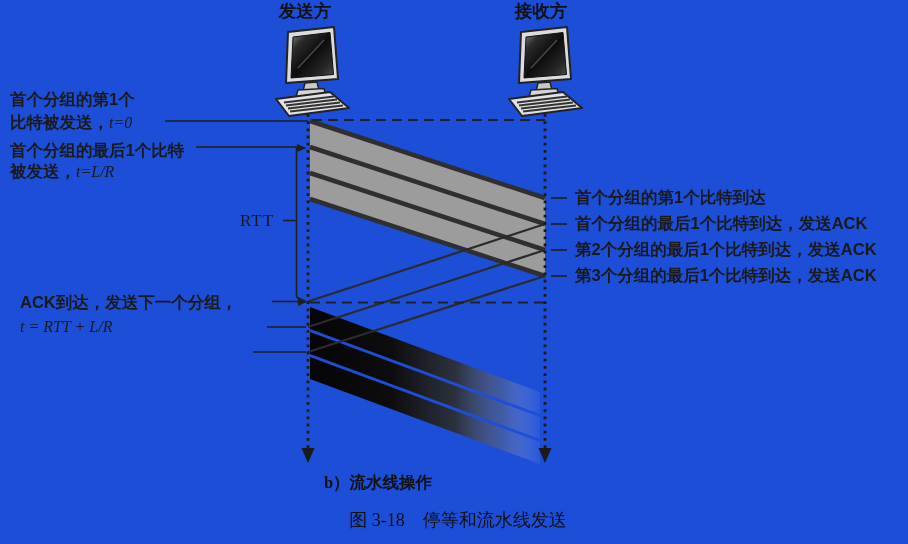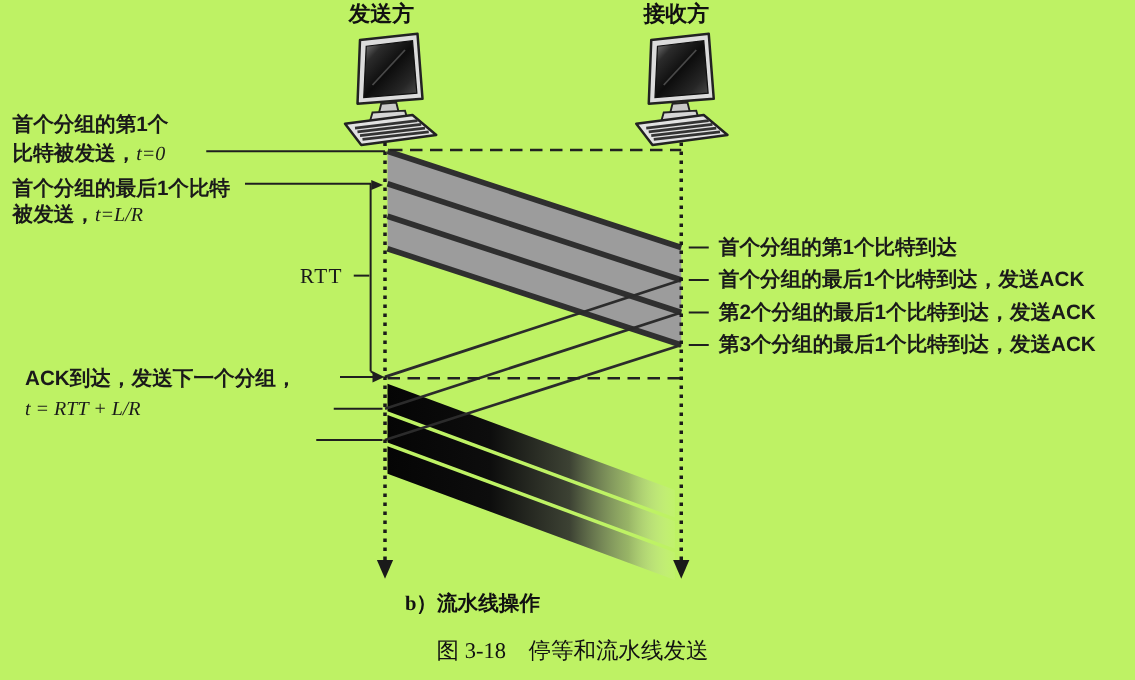--- a/index.html
+++ b/index.html
@@ -1,16 +1,16 @@
 <!DOCTYPE html>
 <html><head>
 <meta charset="utf-8">
 <style>
   html,body{margin:0;padding:0;background:#ffffff;}
-  #page{position:relative;width:908px;height:544px;background:#bef264;overflow:hidden;
+  #page{position:relative;width:908px;height:544px;background:#1d4ed8;overflow:hidden;
         font-family:"Liberation Sans",sans-serif;}
   svg{display:block;}
   text{fill:#1a1a1a;}
   .zh{font-family:"Liberation Sans",sans-serif;font-weight:700;font-size:16.5px;fill:#1a1a1a;}
   .zh-top{font-family:"Liberation Sans",sans-serif;font-weight:700;font-size:17.5px;fill:#111;}
   .math{font-family:"Liberation Serif",serif;font-style:italic;font-weight:400;font-size:16px;fill:#1a1a1a;}
   .rtt{font-family:"Liberation Serif",serif;font-size:17px;letter-spacing:1px;fill:#1a1a1a;}
   .cap-b{font-family:"Liberation Serif",serif;font-weight:700;font-size:16.5px;fill:#111;}
   .cap-fig{font-family:"Liberation Serif",serif;font-weight:400;font-size:18px;fill:#111;}
 </style>

